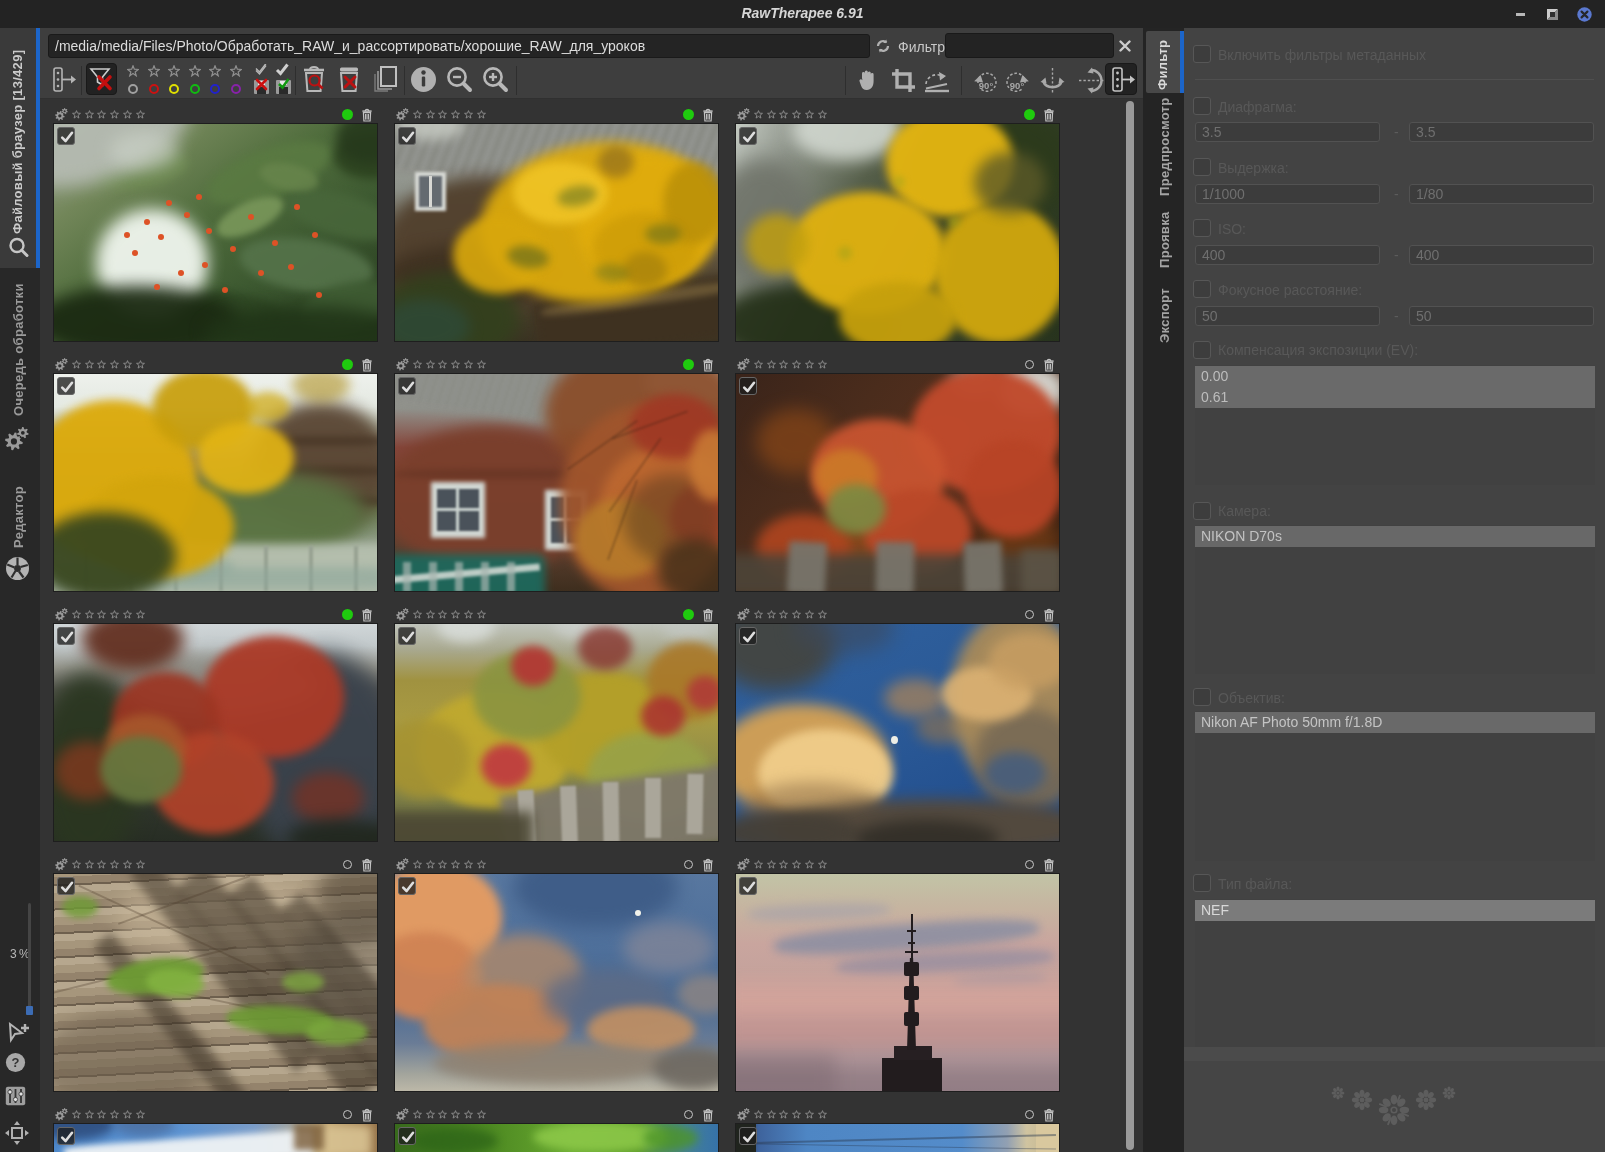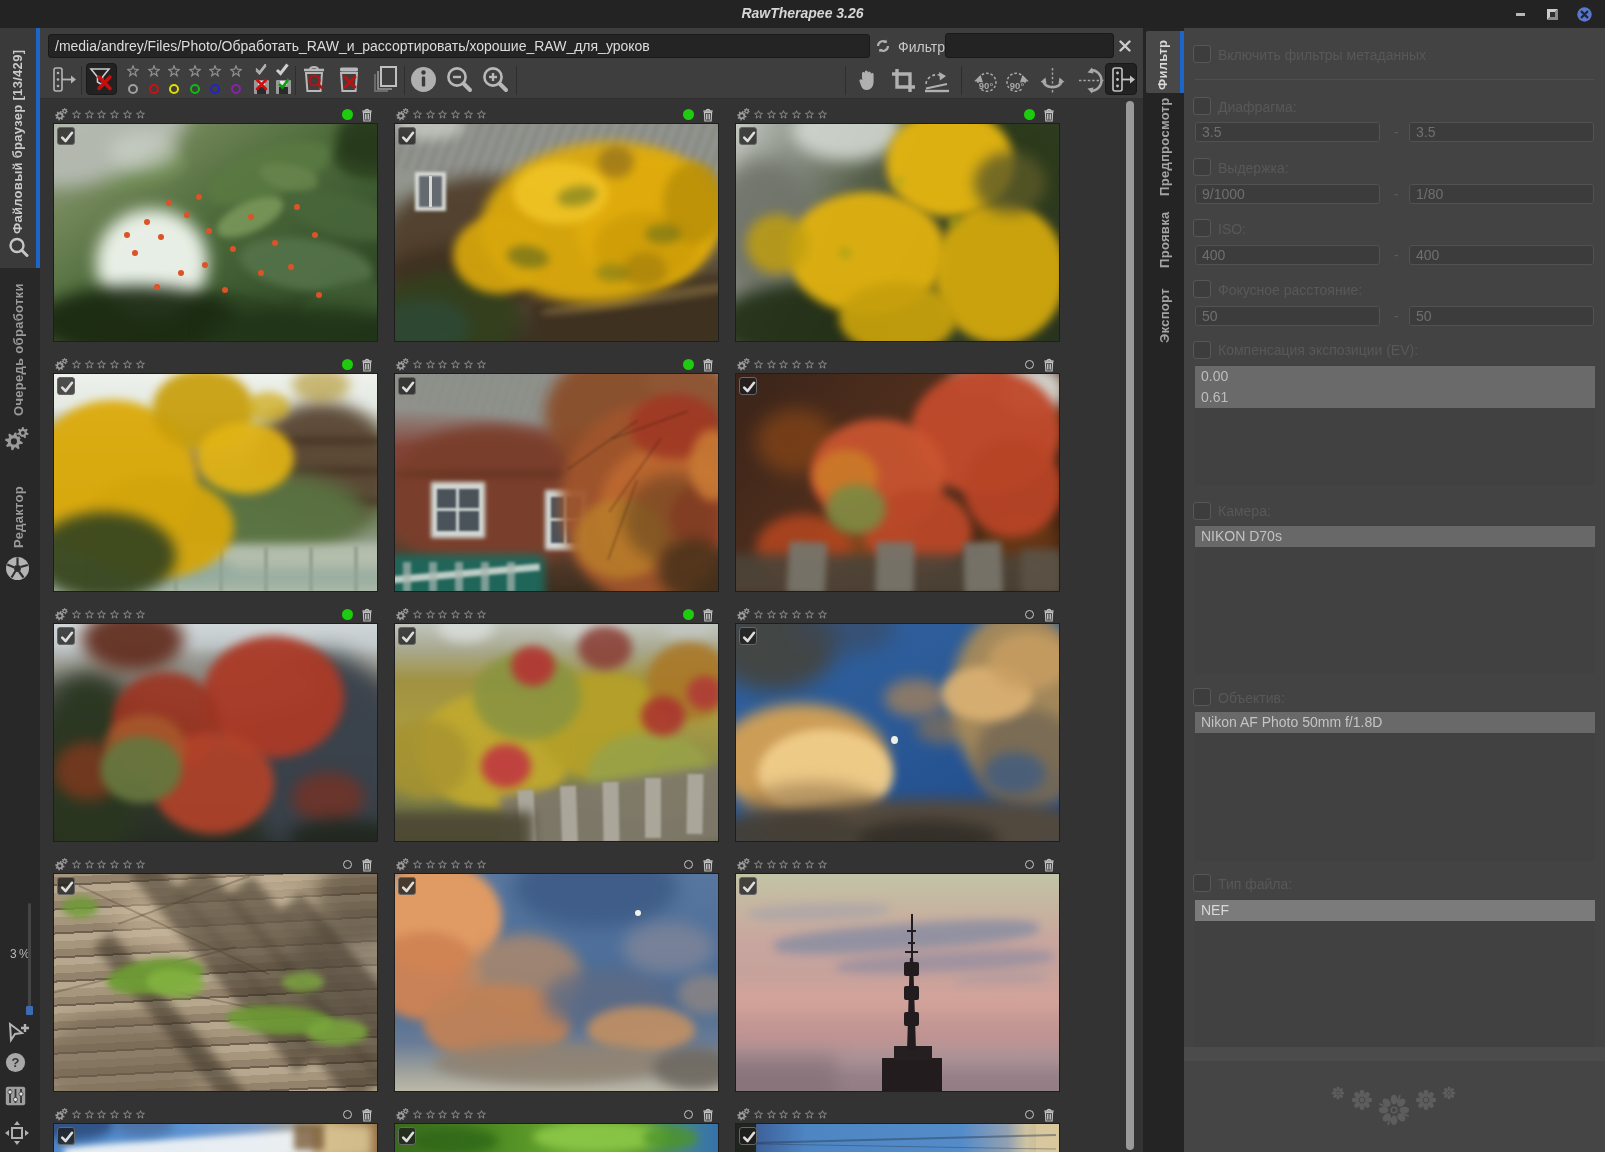--- a/index.html
+++ b/index.html
@@ -23,21 +23,21 @@
 border:1px solid #666;border-radius:3px}
 .field{position:absolute;background:#3c3c3c;border:1px solid #525252;border-radius:3px;
 color:#6f6f6f;font-size:14px;line-height:18px;padding-left:6px}
 .plabel{position:absolute;color:#585858;font-size:14px;white-space:nowrap}
 .pcb{position:absolute;width:18px;height:18px;background:#3d3d3d;border:1px solid #575757;border-radius:3px}
 .lbox{position:absolute;left:1195px;width:400px;background:#414141}
 .lrow{position:absolute;left:0;width:400px;height:21px;font-size:14px;padding-left:6px;line-height:21px}
 .sep{position:absolute;width:1px;background:#2e2e2e}
 </style></head><body>
 <div class="titlebar"></div>
-<div class="title">RawTherapee 3.26</div>
+<div class="title">RawTherapee 6.91</div>
 <div class="abs" style="left:1516px;top:13px;width:9px;height:3px;background:#b8b8b8"></div>
 <svg class="abs" style="left:1547px;top:9px" width="11" height="11" viewBox="0 0 11 11">
 <rect x="0" y="0" width="11" height="11" fill="#2e2e2e"></rect>
 <path d="M0 0 H11 L0 11 Z" fill="#cccccc"></path>
     <path d="M11 0 V11 H0 Z" fill="#8a8a8a"></path>
 <rect x="3" y="3" width="5" height="5" fill="#2e2e2e"></rect>
   </svg>
 <svg class="abs" style="left:1577px;top:7px" width="15" height="15" viewBox="0 0 15 15">
 <circle cx="7.5" cy="7.5" r="7.2" fill="#5a78cf"></circle>
 <path d="M4.6 4.6 L10.4 10.4 M10.4 4.6 L4.6 10.4" stroke="#26272b" stroke-width="2.2" stroke-linecap="round"></path>
@@ -107,21 +107,21 @@
     </g>
 <circle cx="5" cy="6" r="2.1" fill="#e2e2e2" stroke="#333" stroke-width="0.8"></circle>
 <circle cx="10.5" cy="13.5" r="2.1" fill="#e2e2e2" stroke="#333" stroke-width="0.8"></circle>
 <circle cx="16" cy="8" r="2.1" fill="#e2e2e2" stroke="#333" stroke-width="0.8"></circle>
   </svg>
 <svg class="abs" style="left:4px;top:1120px" width="26" height="26" viewBox="0 0 26 26">
 <rect x="8" y="8" width="10" height="10" fill="none" stroke="#b0b0b0" stroke-width="2"></rect>
 <path d="M13 1 l3 4 h-6 Z M13 25 l-3 -4 h6 Z M1 13 l4 -3 v6 Z M25 13 l-4 3 v-6 Z" fill="#b0b0b0"></path>
   </svg>
 <div class="pathrow"></div>
-<div class="abs" style="left:48px;top:34px;width:822px;height:24px;background:#242424;border:1px solid #1a1a1a;border-radius:3px;color:#dcdcdc;font-size:14px;line-height:22px;padding-left:6px">/media/andrey/Files/Photo/Обработать_RAW_и_рассортировать/хорошие_RAW_для_уроков</div>
+<div class="abs" style="left:48px;top:34px;width:822px;height:24px;background:#242424;border:1px solid #1a1a1a;border-radius:3px;color:#dcdcdc;font-size:14px;line-height:22px;padding-left:6px">/media/media/Files/Photo/Обработать_RAW_и_рассортировать/хорошие_RAW_для_уроков</div>
 <svg class="abs" style="left:876px;top:39px" width="14" height="14" viewBox="0 0 14 14">
 <path d="M2 7 a5 5 0 0 1 8.5 -3.5 M12 7 a5 5 0 0 1 -8.5 3.5" fill="none" stroke="#b0b0b0" stroke-width="2.2"></path>
 <path d="M10.5 0.5 v3.5 h-3.5 Z" fill="#b0b0b0"></path>
     <path d="M3.5 13.5 v-3.5 h3.5 Z" fill="#b0b0b0"></path>
   </svg>
 <div class="abs" style="left:898px;top:39px;color:#c8c8c8;font-size:14px">Фильтр:</div>
 <div class="abs" style="left:945px;top:33px;width:169px;height:25px;background:#232323;border:1px solid #191919;border-radius:3px"></div>
 <svg class="abs" style="left:1119px;top:40px" width="12" height="12" viewBox="0 0 12 12">
 <path d="M1.5 1.5 L10.5 10.5 M10.5 1.5 L1.5 10.5" stroke="#cccccc" stroke-width="2.4" stroke-linecap="round"></path>
   </svg>
@@ -1089,21 +1089,21 @@
 <div class="pcb" style="left:1193px;top:45px"></div>
 <div class="plabel" style="left:1218px;top:47px">Включить фильтры метаданных</div>
 <div class="abs" style="left:1195px;top:79px;width:399px;height:1px;background:#4f4f4f"></div>
 <div class="pcb" style="left:1193px;top:97px"></div>
 <div class="plabel" style="left:1218px;top:99px">Диафрагма:</div>
 <div class="field" style="left:1195px;top:122px;width:185px;height:20px">3.5</div>
 <div class="abs" style="left:1394px;top:122px;color:#5c5c5c;font-size:14px;line-height:20px">-</div>
 <div class="field" style="left:1409px;top:122px;width:185px;height:20px">3.5</div>
 <div class="pcb" style="left:1193px;top:158px"></div>
 <div class="plabel" style="left:1218px;top:160px">Выдержка:</div>
-<div class="field" style="left:1195px;top:184px;width:185px;height:20px">9/1000</div>
+<div class="field" style="left:1195px;top:184px;width:185px;height:20px">1/1000</div>
 <div class="abs" style="left:1394px;top:184px;color:#5c5c5c;font-size:14px;line-height:20px">-</div>
 <div class="field" style="left:1409px;top:184px;width:185px;height:20px">1/80</div>
 <div class="pcb" style="left:1193px;top:219px"></div>
 <div class="plabel" style="left:1218px;top:221px">ISO:</div>
 <div class="field" style="left:1195px;top:245px;width:185px;height:20px">400</div>
 <div class="abs" style="left:1394px;top:245px;color:#5c5c5c;font-size:14px;line-height:20px">-</div>
 <div class="field" style="left:1409px;top:245px;width:185px;height:20px">400</div>
 <div class="pcb" style="left:1193px;top:280px"></div>
 <div class="plabel" style="left:1218px;top:282px">Фокусное расстояние:</div>
 <div class="field" style="left:1195px;top:306px;width:185px;height:20px">50</div>

